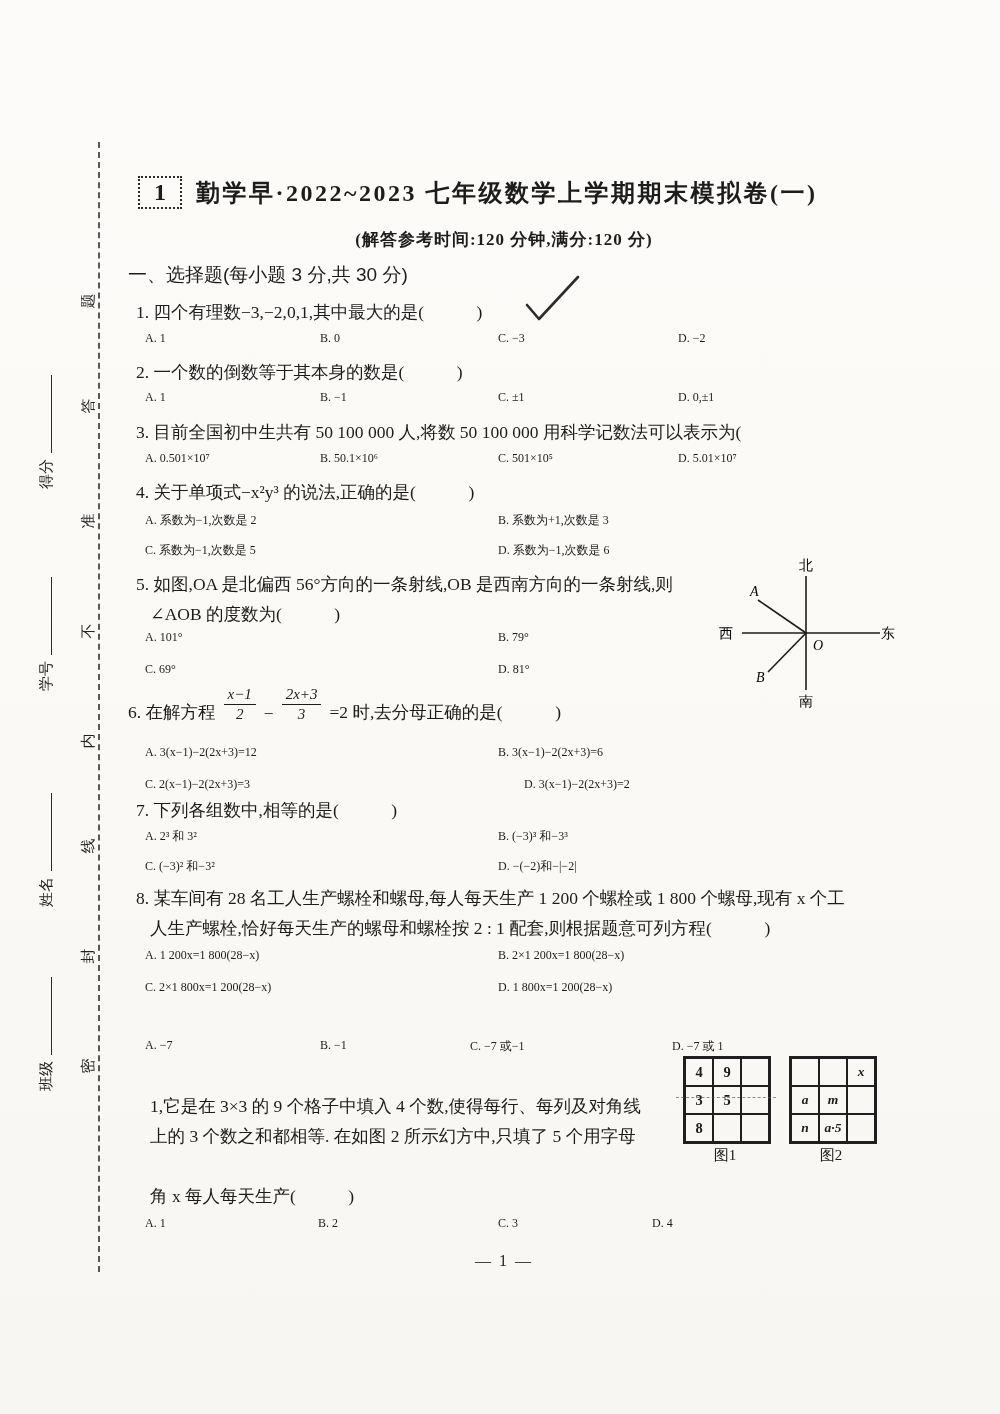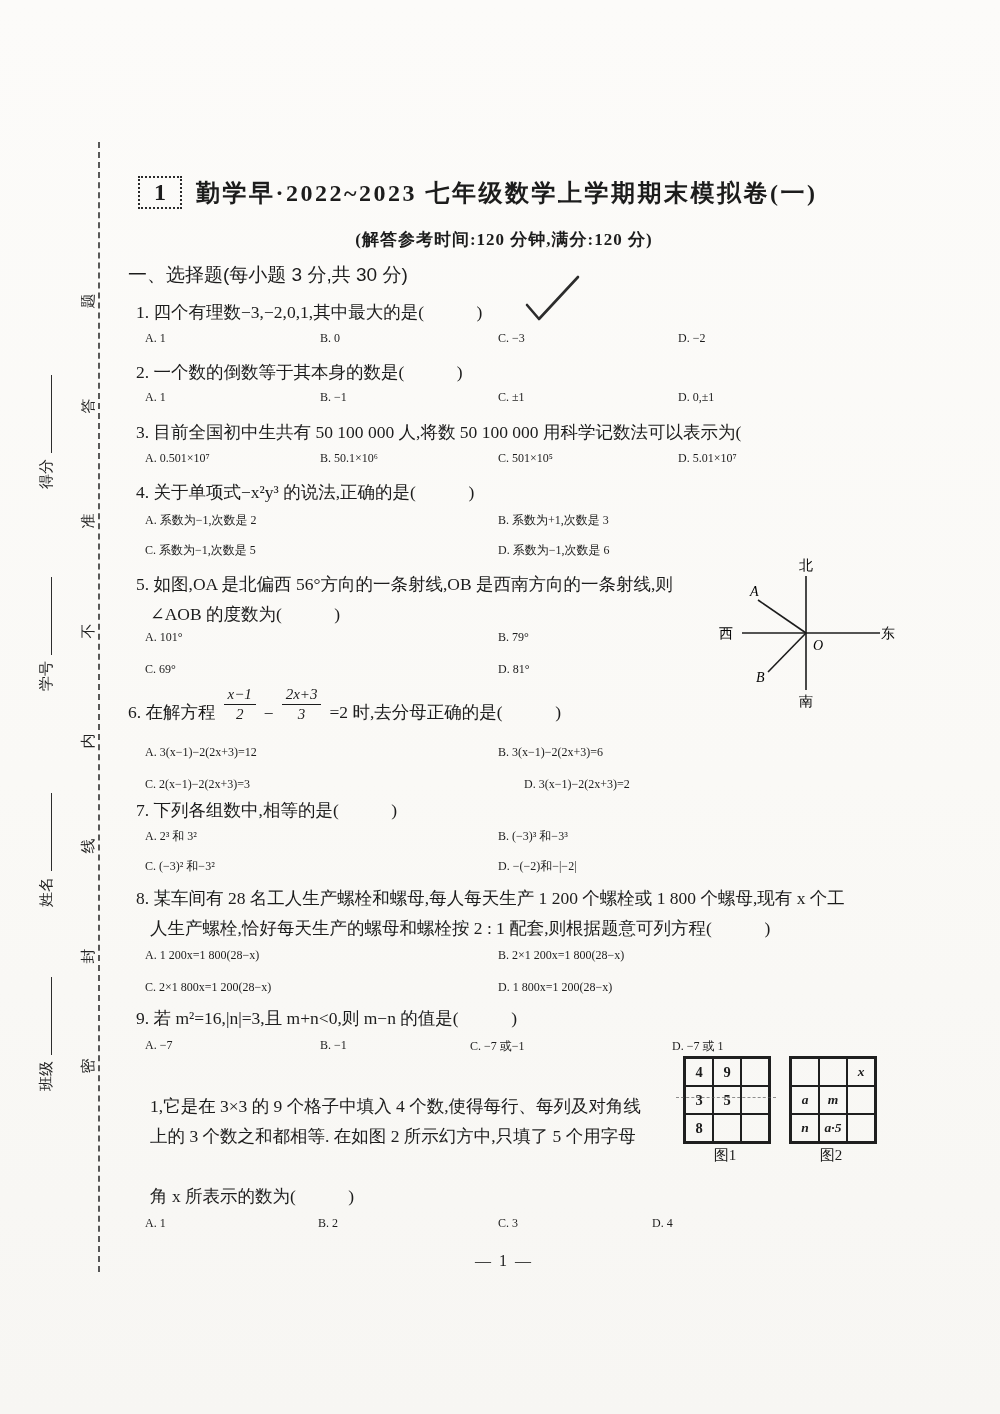--- a/index.html
+++ b/index.html
@@ -163,29 +163,28 @@
   <div class="opt" style="left:145px;top:858px">C. (−3)² 和−3²</div>
   <div class="opt" style="left:498px;top:858px">D. −(−2)和−|−2|</div>
 
   <div class="stem" style="top:886px">8. 某车间有 28 名工人生产螺栓和螺母,每人每天生产 1 200 个螺栓或 1 800 个螺母,现有 x 个工</div>
   <div class="cont" style="top:916px">人生产螺栓,恰好每天生产的螺母和螺栓按 2 : 1 配套,则根据题意可列方程(　　　)</div>
   <div class="opt" style="left:145px;top:948px">A. 1 200x=1 800(28−x)</div>
   <div class="opt" style="left:498px;top:948px">B. 2×1 200x=1 800(28−x)</div>
   <div class="opt" style="left:145px;top:980px">C. 2×1 800x=1 200(28−x)</div>
   <div class="opt" style="left:498px;top:980px">D. 1 800x=1 200(28−x)</div>
 
-  <div class="stem" style="top:1006px">9. 若 m²=16,|n|=3,且 m+n&lt;0,则 m−n 的值是(　　　)</div>
   <div class="opt" style="left:145px;top:1038px">A. −7</div>
   <div class="opt" style="left:320px;top:1038px">B. −1</div>
   <div class="opt" style="left:470px;top:1038px">C. −7 或−1</div>
   <div class="opt" style="left:672px;top:1038px">D. −7 或 1</div>
 
   <div class="cont" style="top:1094px">1,它是在 3×3 的 9 个格子中填入 4 个数,使得每行、每列及对角线</div>
   <div class="cont" style="top:1124px">上的 3 个数之和都相等. 在如图 2 所示幻方中,只填了 5 个用字母</div>
-  <div class="cont" style="top:1184px">角 x 所表示的数为(　　　)</div>
+  <div class="cont" style="top:1184px">角 x 每人每天生产(　　　)</div>
 
   <div class="mgrid" style="left:683px;top:1056px">
     <div class="cell">4</div>
     <div class="cell">9</div>
     <div class="cell"></div>
     <div class="cell">3</div>
     <div class="cell">5</div>
     <div class="cell"></div>
     <div class="cell">8</div>
     <div class="cell"></div>

